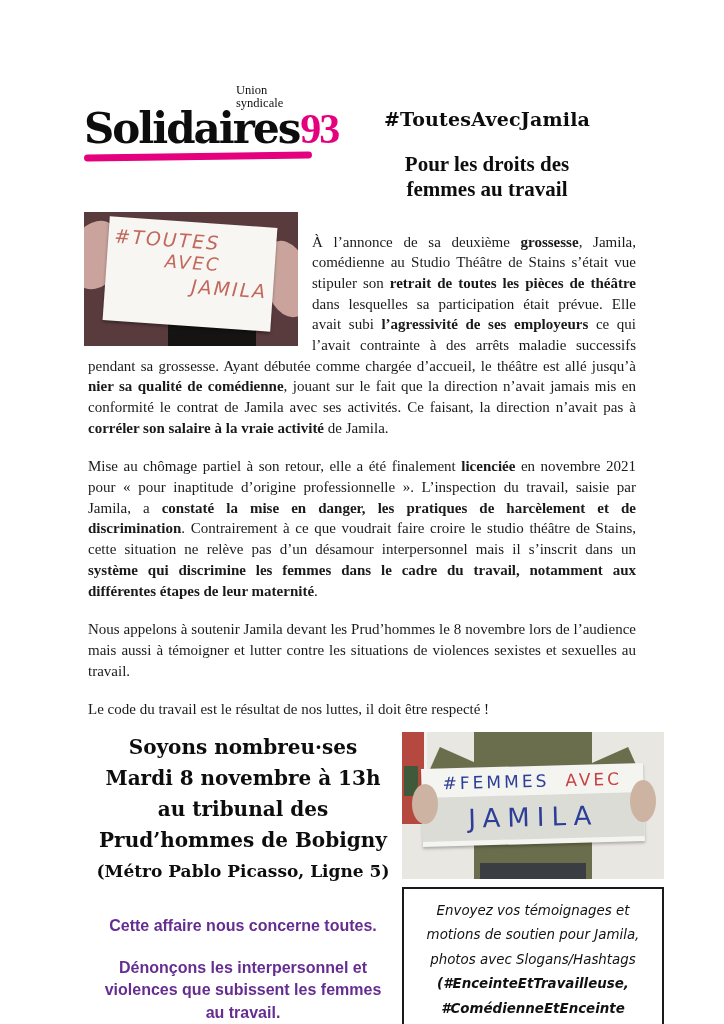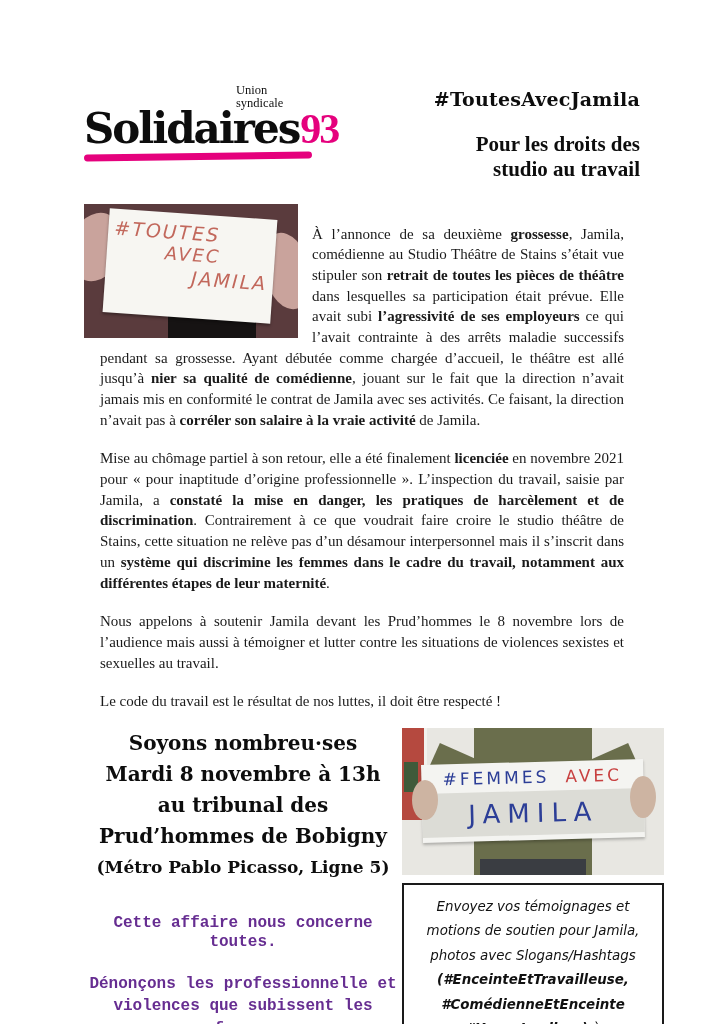--- a/index.html
+++ b/index.html
@@ -10,55 +10,55 @@
   
   .header{display:flex;padding-top:86px;}
   .logo{position:relative;width:250px;flex:0 0 250px;}
   .logo-tagline{position:absolute;top:-2px;left:152px;font-size:12.5px;line-height:13px;color:#111;}
   .logo-text{font-family:"DejaVu Serif",serif;font-weight:bold;font-size:42px;line-height:1;
              letter-spacing:-2px;margin-top:22px;white-space:nowrap;}
   .logo-brand{color:#0d0d0d;}
   .logo-num{color:#e5017d;margin-left:1px;font-family:Liberation Serif, serif;}
   .logo-underline{height:7px;width:228px;background:#e5017d;border-radius:4px;
                   transform:rotate(-0.8deg);margin-top:3px;}
-  .titleblock{flex:1;text-align:right;padding-top:2px;}
+  .titleblock{flex:1;text-align:center;padding-top:2px;margin-top:20px;}
   .fat{font-family:"DejaVu Serif",serif;font-weight:bold;color:#0d0d0d;}
   .title1{font-size:19px;letter-spacing:0.2px;}
   .title2{font-size:21px;line-height:1.18;margin-top:22px;font-family:Liberation Serif, serif;}
 
   
   .photo1{float:left;width:214px;height:134px;margin:6px 14px 8px 0;position:relative;
           background:#5a3b3d;overflow:hidden;}
   .p1-hand{position:absolute;background:#c9a39c;border-radius:50%;}
   .p1-hand.left{width:52px;height:70px;left:-14px;top:8px;transform:rotate(18deg);}
   .p1-hand.right{width:46px;height:78px;right:-12px;top:28px;transform:rotate(-14deg);}
   .p1-dark{position:absolute;left:84px;bottom:0;width:88px;height:26px;background:#161313;}
   .p1-sign{position:absolute;left:22px;top:10px;width:168px;height:104px;background:#f7f6f2;
            transform:rotate(4deg);box-shadow:0 2px 3px rgba(0,0,0,0.35);
            font-family:"DejaVu Sans",sans-serif;color:#c2685c;font-style:italic;}
   .p1-l1{font-size:19px;letter-spacing:2px;margin:8px 0 0 6px;}
   .p1-l2{font-size:18px;letter-spacing:2px;margin:0 0 0 58px;}
   .p1-l3{font-size:19px;letter-spacing:2px;margin:2px 0 0 86px;}
 
   
   .article{margin-top:4px;}
-  .para{font-size:15px;line-height:1.38;text-align:justify;margin:16px;}
+  .para{font-size:15px;line-height:1.38;text-align:justify;margin:4px;}
   .p1t{padding-top:26px;}
   .para + .para{margin-top:18px;}
   .p4{margin-top:22px;}
   .para b{font-weight:bold;}
 
   
   .bottom{display:flex;margin-top:12px;width:580px;}
   .leftcol{width:318px;flex:0 0 318px;text-align:center;}
   .rightcol{width:262px;flex:0 0 262px;}
   .cta-line{font-size:20px;line-height:31px;}
   .cta-sub{font-size:17px;line-height:31px;}
   .purple1{margin-top:30px;font-size:16px;color:#662d91;}
-  .purple1 .fatp, .purple2 .fatp{font-family:Liberation Mono, monospace;font-weight:bold;color:#662d91;}
+  .purple1 .fatp, .purple2 .fatp{font-family:Liberation Sans, sans-serif;font-weight:bold;color:#662d91;}
   .purple2{margin-top:22px;font-size:16px;line-height:1.4;color:#662d91;}
 
   
   .photo2{position:relative;width:262px;height:147px;background:#e8e7e2;overflow:hidden;}
   .p2-poster{position:absolute;left:0;top:0;width:22px;height:92px;background:#b5493f;
              border-right:3px solid #f2f2ee;}
   .p2-poster-inner{position:absolute;left:2px;top:34px;width:14px;height:30px;background:#3f5a3a;}
   .p2-torso{position:absolute;left:72px;top:0;width:118px;height:147px;background:#6a6e4c;
             border-radius:0 0 0 0;}
   .p2-pants{position:absolute;left:78px;bottom:0;width:106px;height:16px;background:#3a3d42;}
@@ -97,21 +97,21 @@
         </div>
         <div class="logo-text">
           <span class="logo-brand">Solidaires</span><span class="logo-num">93</span>
         </div>
         <div class="logo-underline"></div>
       </div>
       <div class="titleblock">
         <div class="fat title1">#ToutesAvecJamila</div>
         <div class="fat title2">
           <div>Pour les droits des</div>
-          <div>studio au travail</div>
+          <div>femmes au travail</div>
         </div>
       </div>
     </div>
 
     <div class="article">
 
       <div class="photo1">
         <div class="p1-hand left"></div>
         <div class="p1-hand right"></div>
         <div class="p1-dark"></div>
@@ -137,21 +137,21 @@
         <div class="fat cta-line">Soyons nombreu·ses</div>
         <div class="fat cta-line">Mardi 8 novembre à 13h</div>
         <div class="fat cta-line">au tribunal des</div>
         <div class="fat cta-line">Prud’hommes de Bobigny</div>
         <div class="fat cta-sub">(Métro Pablo Picasso, Ligne 5)</div>
 
         <div class="purple1">
           <span class="fatp">Cette affaire nous concerne toutes.</span>
         </div>
         <div class="purple2">
-          <div class="fatp">Dénonçons les professionnelle et</div>
+          <div class="fatp">Dénonçons les interpersonnel et</div>
           <div class="fatp">violences que subissent les femmes</div>
           <div class="fatp">au travail.</div>
         </div>
       </div>
 
       <div class="rightcol">
         <div class="photo2">
           <div class="p2-poster">
             <div class="p2-poster-inner"></div>
           </div>

